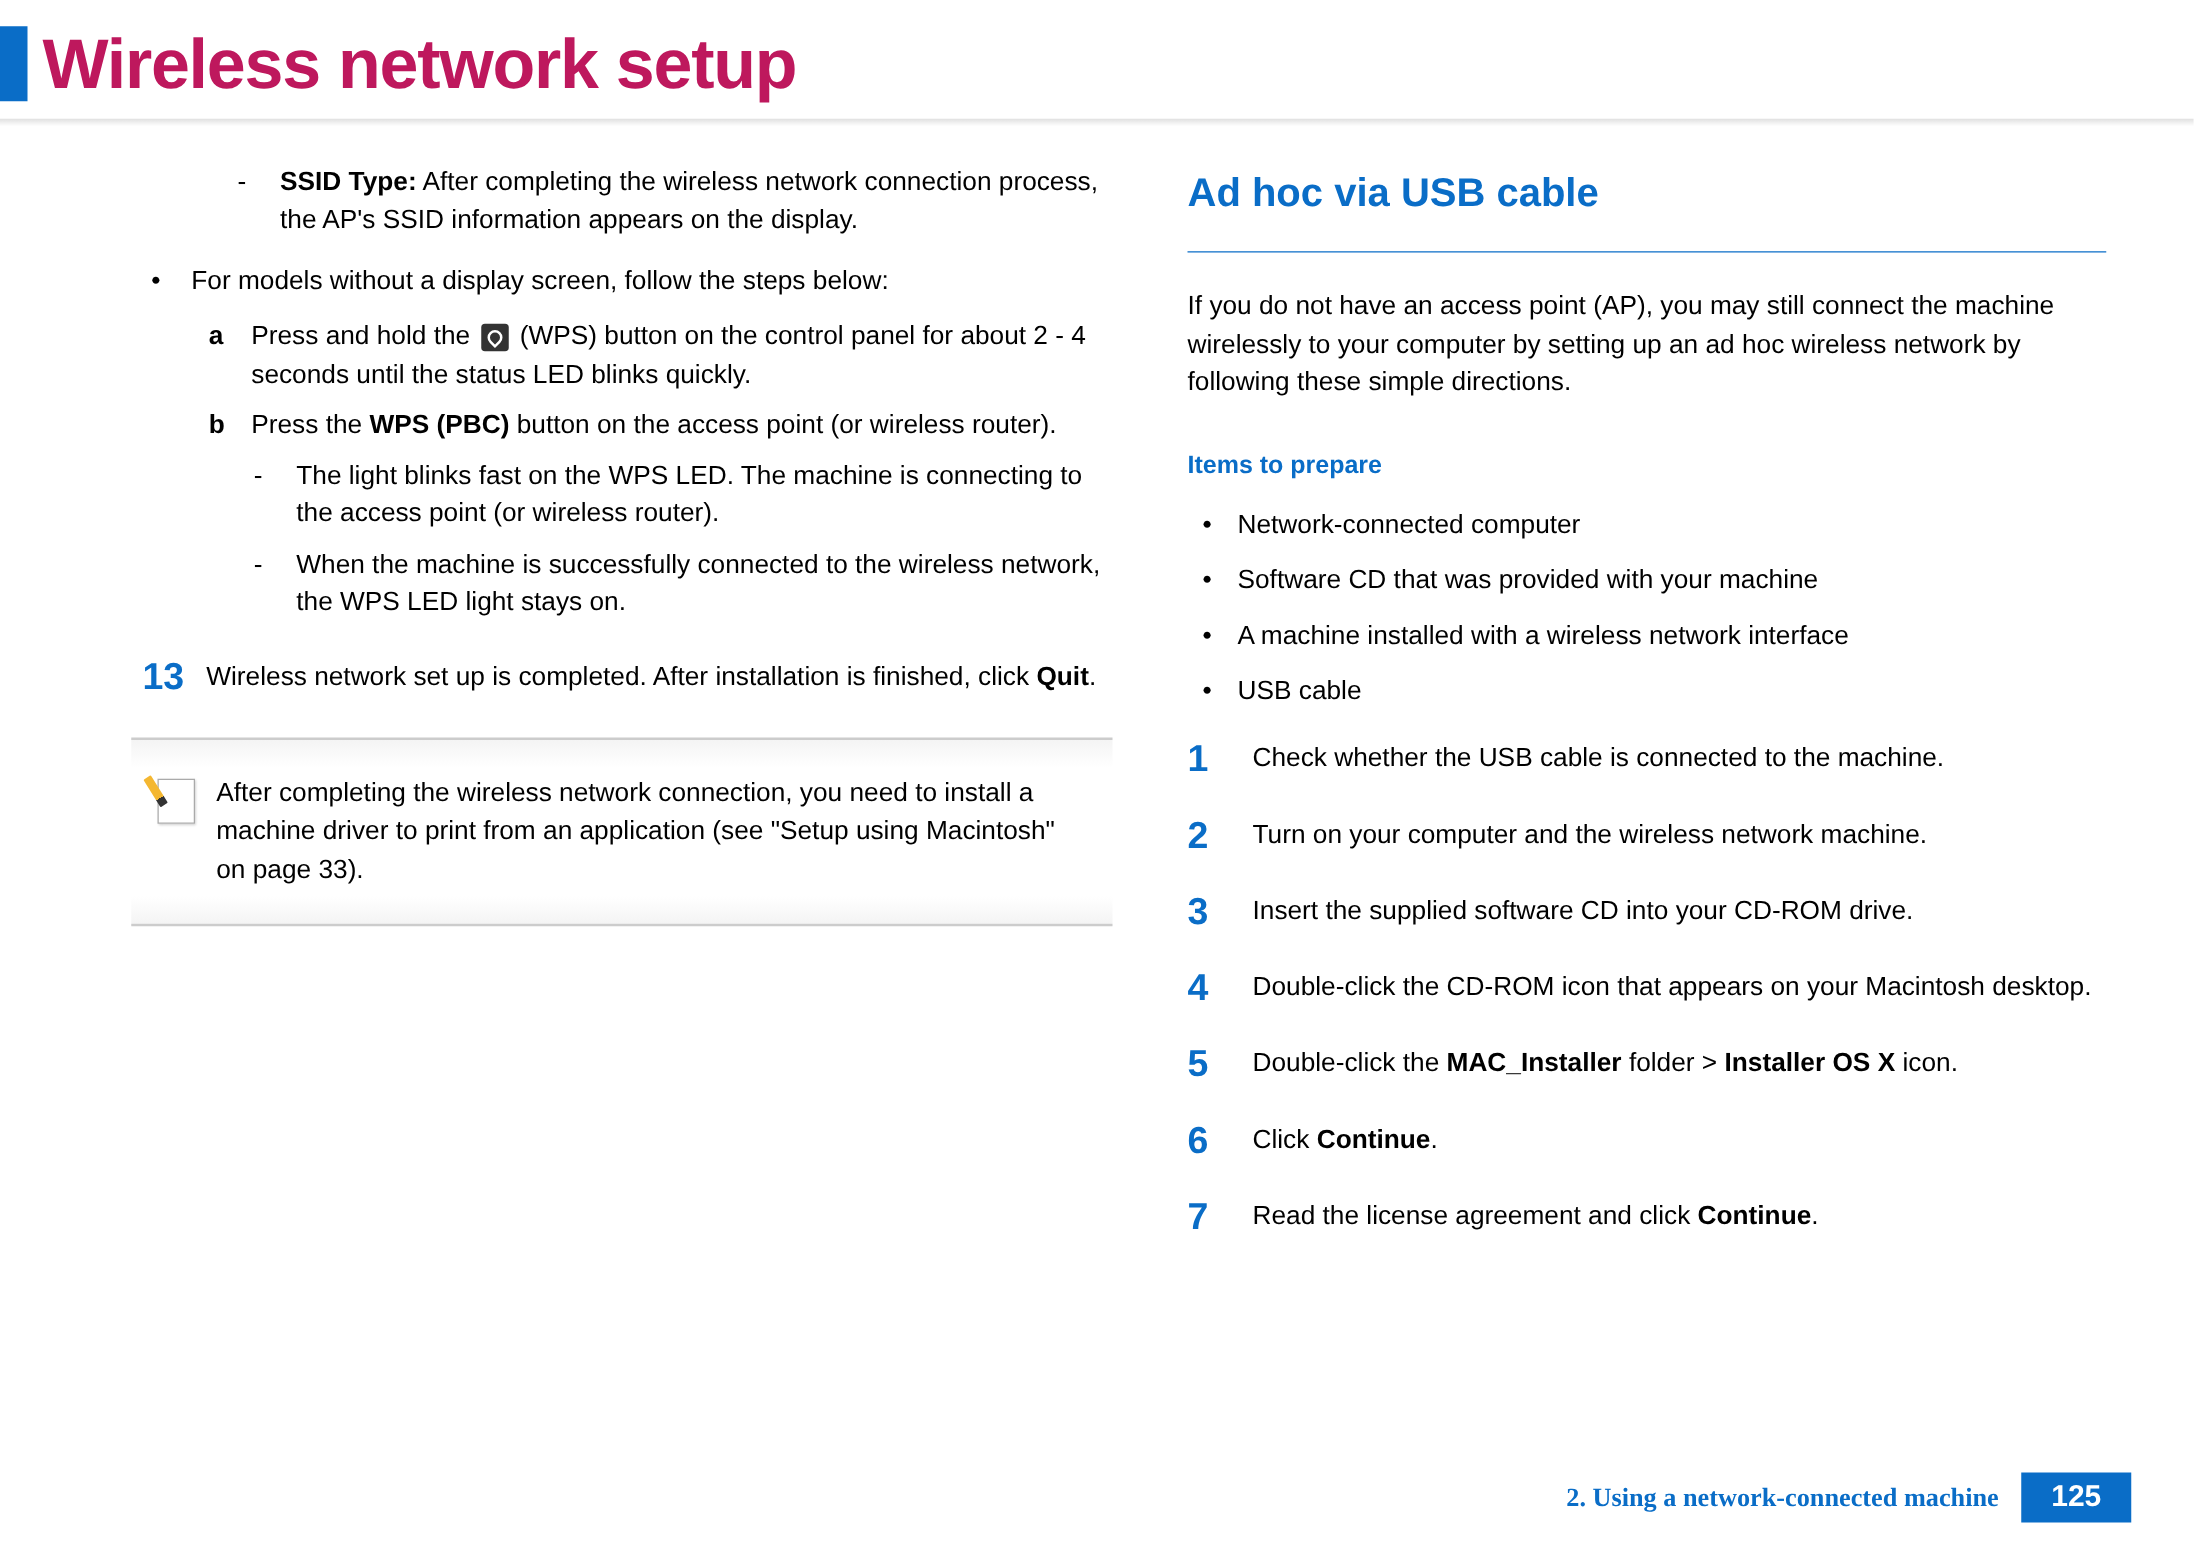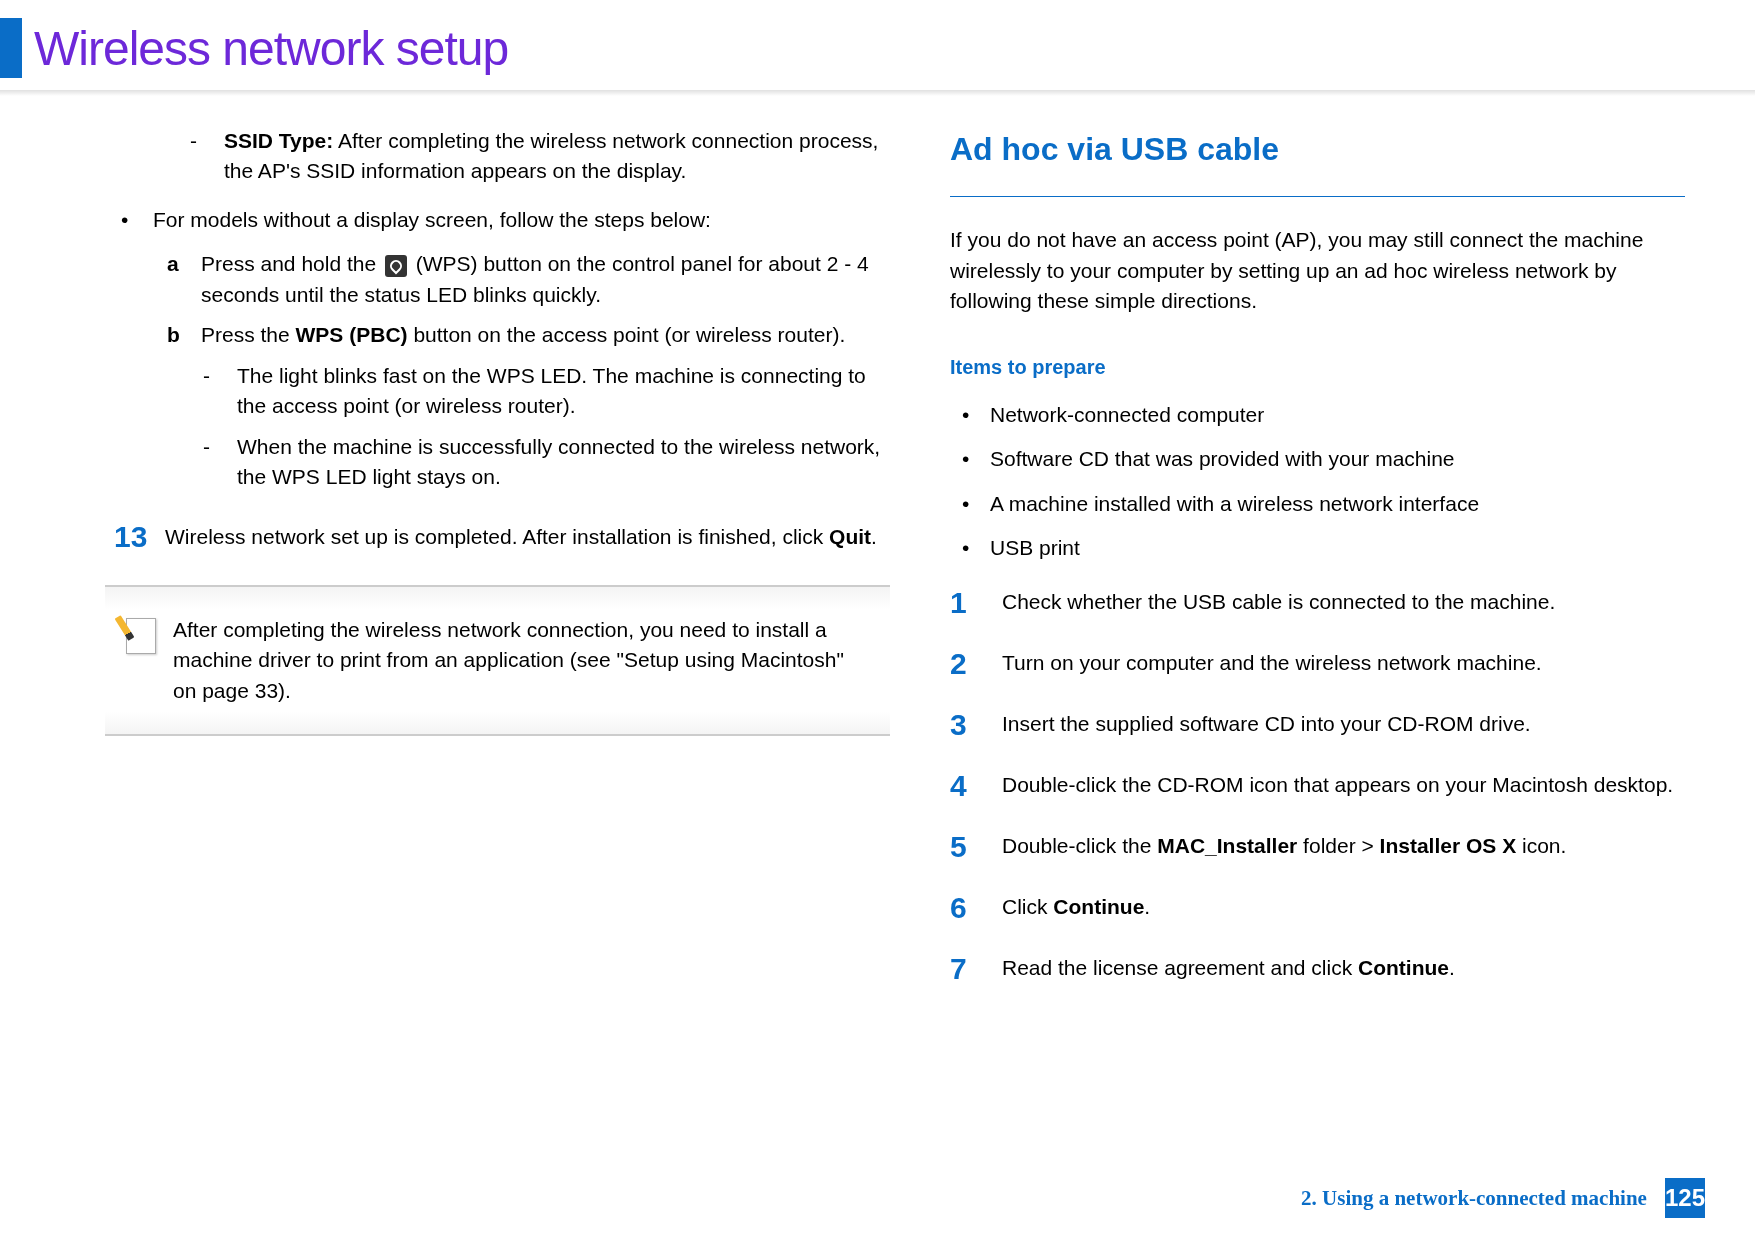--- a/index.html
+++ b/index.html
@@ -20,23 +20,23 @@
       display: flex;
       align-items: center;
     }
     .blue-tab {
       width: 22px;
       height: 60px;
       background: #0a6dc7;
       margin-right: 12px;
     }
     .page-title {
-      font-size: 48px;
-      font-weight: 400;
-      color: #6d28d9;
+      font-size: 56px;
+      font-weight: 700;
+      color: #be185d;
       letter-spacing: -1px;
     }
     .shadow-line {
       width: 100%;
       height: 6px;
       background: linear-gradient(to bottom, rgba(0,0,0,0.12), rgba(0,0,0,0));
       margin-top: 12px;
     }
     .content {
       display: flex;
@@ -165,21 +165,21 @@
       color:#0a6dc7;
       font-weight:700;
       font-size:21px;
       font-family:Liberation Serif, serif;
     }
     .footer-page {
       background:#0a6dc7;
       color:#fff;
       font-weight:700;
       font-size:24px;
-      padding:6px 0;
+      padding:6px 24px;
     }
     .wps-icon {
       display:inline-block;
       width:22px; height:22px;
       background:#333;
       border-radius:3px;
       vertical-align:middle;
       position:relative;
       margin: 0 3px;
     }
@@ -269,21 +269,21 @@
         <div class="r-bullet">
           <div class="dot">•</div>
           <div>Software CD that was provided with your machine</div>
         </div>
         <div class="r-bullet">
           <div class="dot">•</div>
           <div>A machine installed with a wireless network interface</div>
         </div>
         <div class="r-bullet">
           <div class="dot">•</div>
-          <div>USB print</div>
+          <div>USB cable</div>
         </div>
       </div>
 
     <div id="steps-container" style="margin-top:24px;">
         <div class="numbered-r">
           <div class="num">1</div>
           <div class="txt">Check whether the USB cable is connected to the machine.</div>
         </div>
         <div class="numbered-r">
           <div class="num">2</div>

